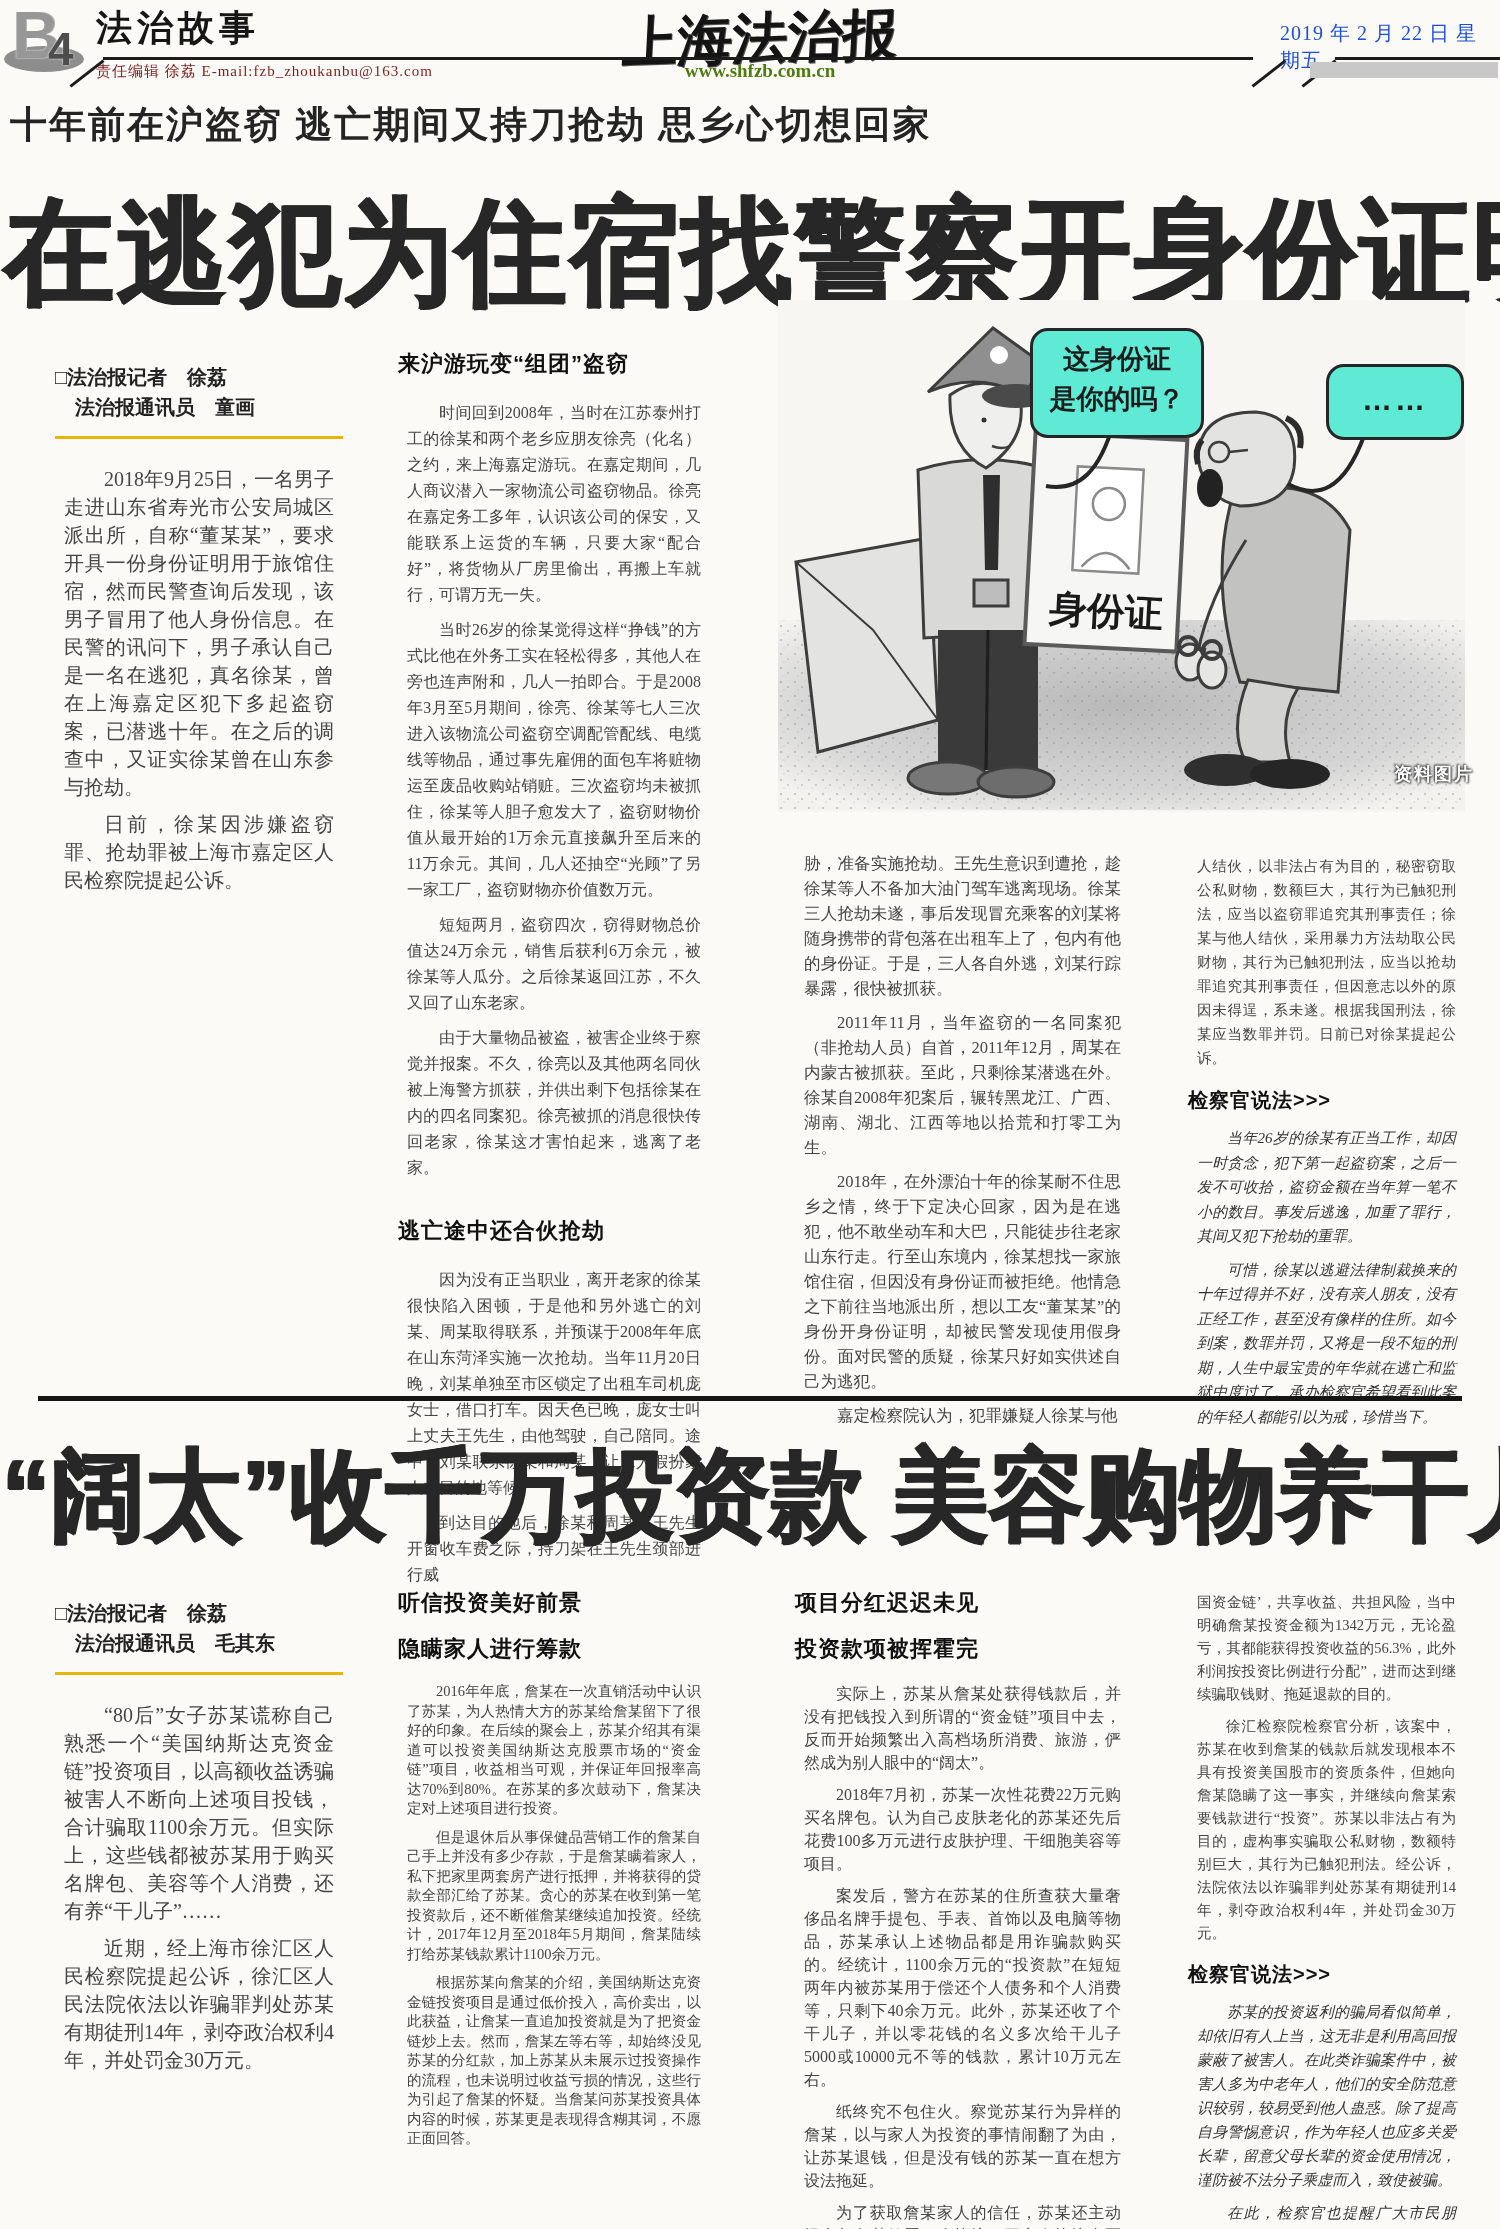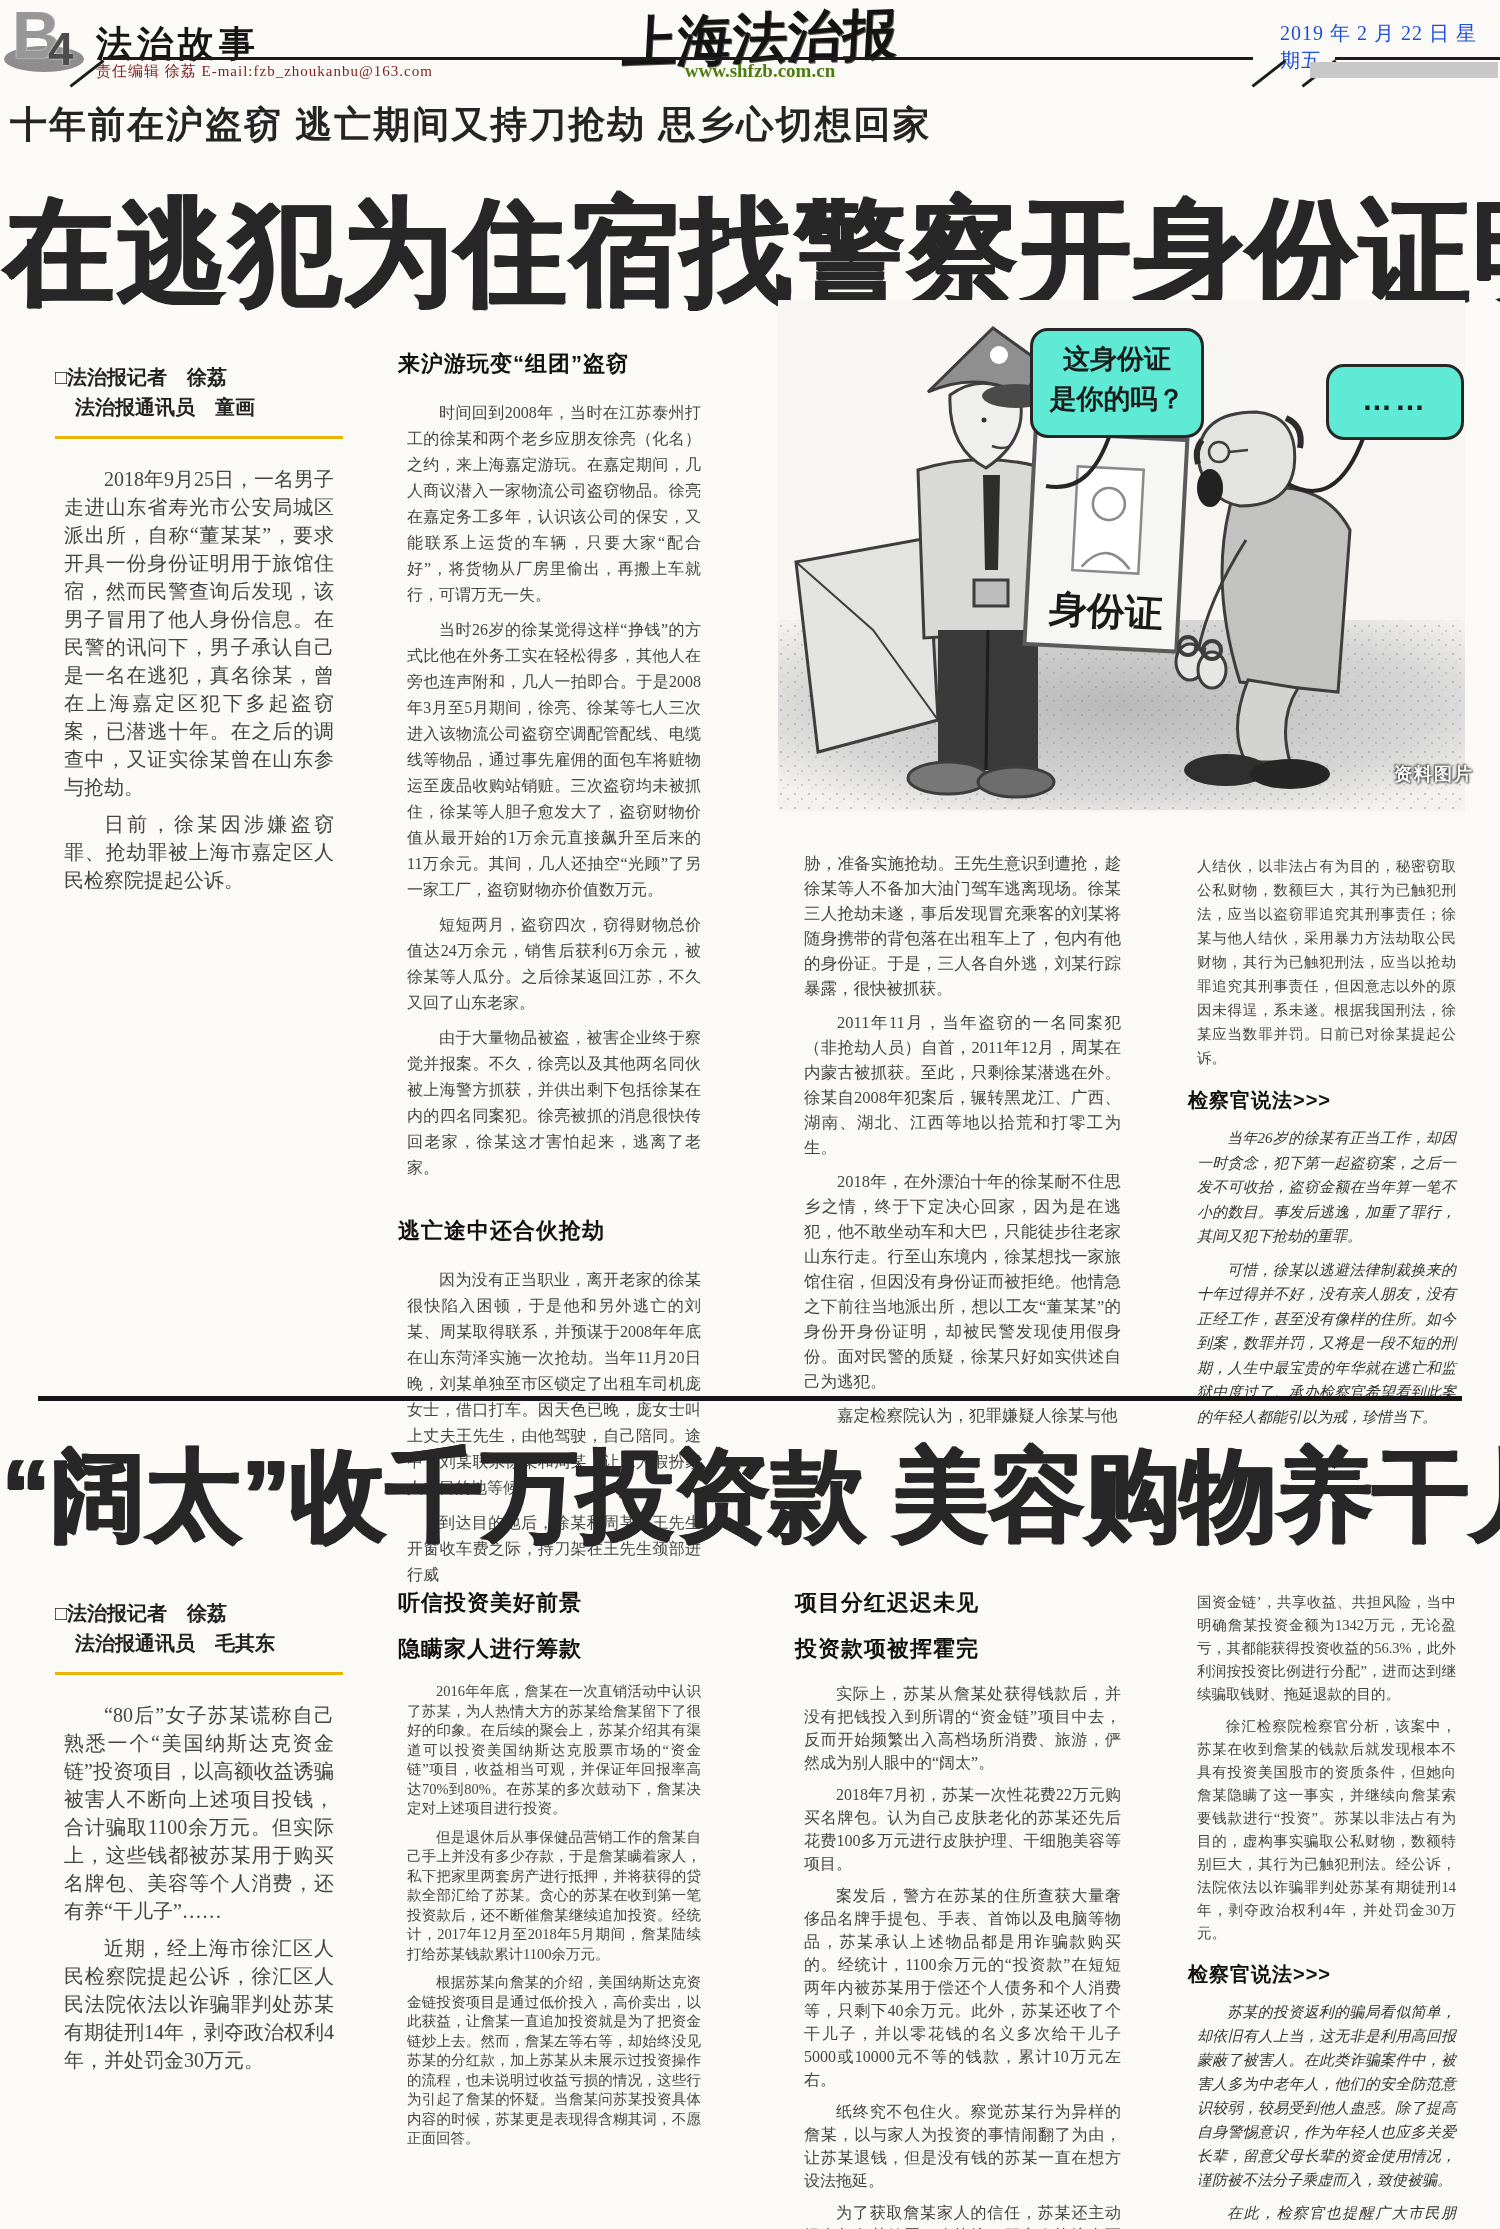--- a/index.html
+++ b/index.html
@@ -5,21 +5,21 @@
   html,body{margin:0;padding:0;}
   body{width:1500px;height:2229px;position:relative;background:#fbfaf7;
        font-family:"Liberation Serif",serif;color:#444;overflow:hidden;}
   .abs{position:absolute;}
   
   .logo-ellipse{left:4px;top:46px;width:80px;height:26px;background:#8d8d8d;border-radius:50%;}
   .logo-b{left:12px;top:2px;font-family:"Liberation Sans",sans-serif;font-weight:900;font-size:66px;
           color:#979797;text-shadow:0 0 2px #fff,1px 0 #979797;line-height:66px;}
   .logo-4{left:48px;top:26px;font-family:"Liberation Sans",sans-serif;font-weight:900;font-size:46px;
           color:#4d4d4d;text-shadow:0 0 2px #fff;line-height:46px;}
-  .section-name{left:96px;top:20px;font-family:"Liberation Sans",sans-serif;font-weight:bold;
+  .section-name{left:96px;top:4px;font-family:"Liberation Sans",sans-serif;font-weight:bold;
                 font-size:36px;color:#161616;letter-spacing:5px;}
   .masthead{left:600px;top:2px;width:320px;text-align:center;font-family:"DejaVu Serif",serif;
             font-weight:bold;font-size:55px;color:#141414;transform:rotate(-2deg) skewX(-5deg);
             text-shadow:1px 1px 0 #555;}
   .website{left:620px;top:60px;width:280px;text-align:center;font-weight:bold;font-size:19px;color:#4d7c0f;}
   .date-line{left:1280px;top:20px;width:215px;font-size:20px;color:#1d4ed8;letter-spacing:1px;}
   .editor-line{left:96px;top:62px;font-size:15px;color:#7f1d1d;letter-spacing:1px;}
   .hline-a{left:103px;top:57px;width:1150px;height:3px;background:#1c1c1c;}
   .diag{width:42px;height:3px;background:#1c1c1c;transform:rotate(-38deg);}
   .diag-a1{left:66px;top:72px;}

